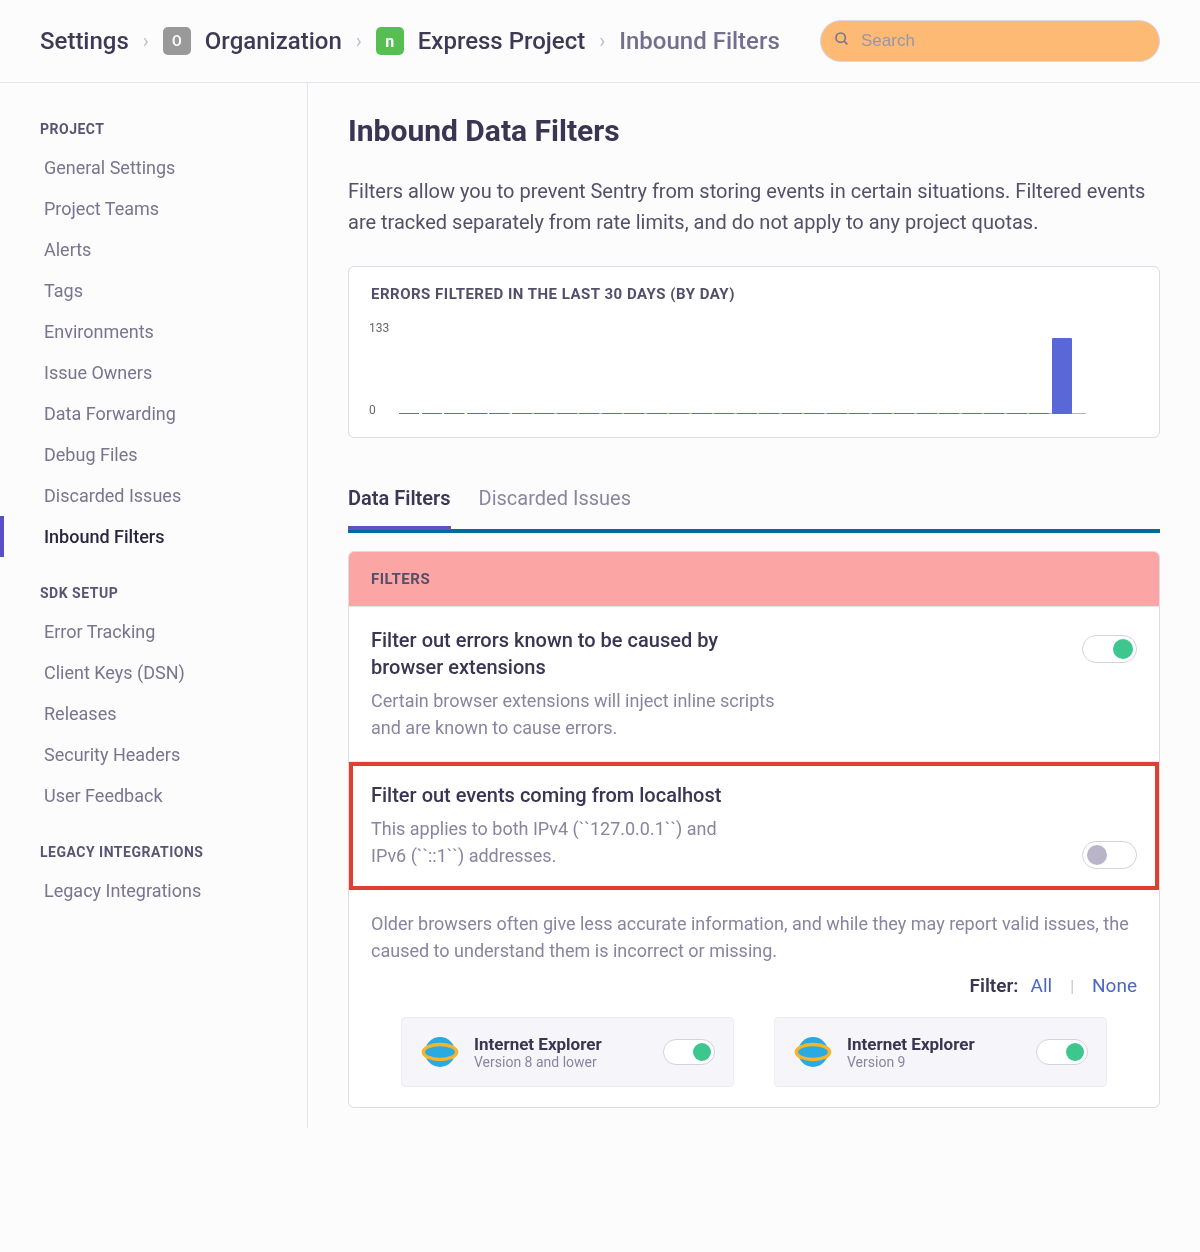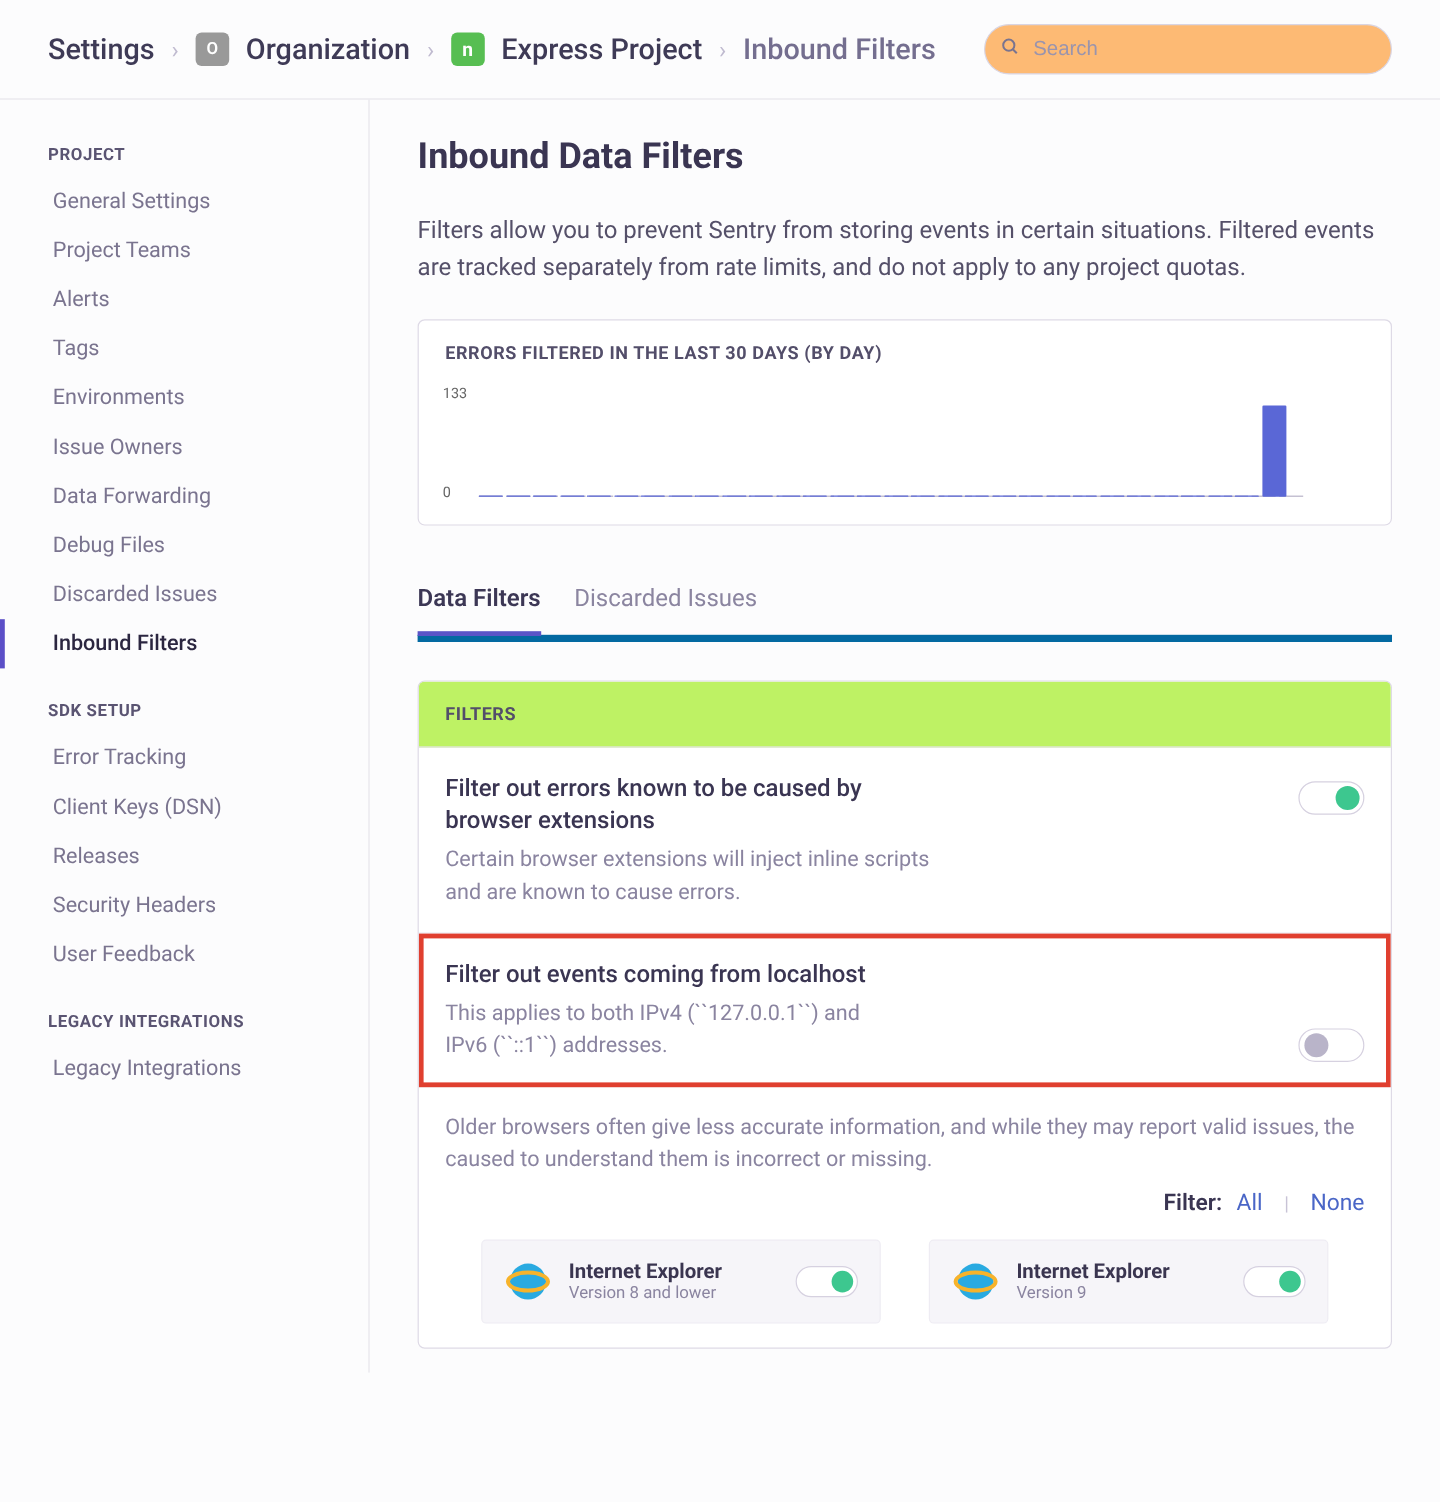--- a/index.html
+++ b/index.html
@@ -37,27 +37,27 @@
 .chart .ylabel { position:absolute; left:-8px; font-size:12px; color:#666; }
 .chart .y0 { bottom:0px; }
 .chart .ymax { top:0px; }
 .chart-bars { position:absolute; left:22px; right:0; bottom:3px; height:84px; display:flex; align-items:flex-end; gap:2.5px; }
 .chart-bars .bar { width:20px; height:1px; background:#5a67d6; border-radius:1px; }
 .chart-bars .bar.tall { height:76px; }
 .chart-baseline { position:absolute; left:22px; right:0; bottom:2px; height:2px; display:flex; gap:3px; }
 .chart-baseline span { width:20px; border-top:1.5px solid #b7b2c7; }
 
 
-.tabs { display:flex; gap:28px; border-bottom:6px solid #0369a1; margin-bottom:32px; }
+.tabs { display:flex; gap:28px; border-bottom:4px solid #0369a1; margin-bottom:18px; }
 .tab { padding: 10px 0 16px 0; font-size:20px; color:#8b85a0; cursor:pointer; border-bottom:4px solid transparent; margin-bottom:-1px; }
 .tab.active { color:#3c3755; border-bottom-color:#5a54c7; font-weight:600; }
 
 
 .filters-panel { border:1px solid #dedae6; border-radius:6px; background:#fff; overflow:hidden; }
-.filters-head { padding:18px 22px; font-size:15px; font-weight:700; letter-spacing:.5px; color:#534e6a; background:#bef264; border-bottom:1px solid #e7e3ee; }
+.filters-head { padding:18px 22px; font-size:15px; font-weight:700; letter-spacing:.5px; color:#534e6a; background:#fca5a5; border-bottom:1px solid #e7e3ee; }
 .filter-row { padding:20px 22px; border-bottom:1px solid #ece9f1; display:flex; gap:12px; align-items:flex-start; }
 .filter-row.highlighted { outline:4px solid #e03f2f; outline-offset:-4px;align-items:flex-end; }
 .filter-text { flex:1; }
 .filter-title { font-size:20px; font-weight:500; color:#3a3552; margin-bottom:6px; line-height:1.35; }
 .filter-desc { font-size:18px; color:#8a84a0; line-height:1.5; }
 .filter-row .toggle-wrap { min-width:200px; display:flex; justify-content:flex-end; align-items:center; padding-top:8px; }
 .toggle { width:55px; height:28px; border:1px solid #d6d1e0; border-radius:20px; background:#fff; position:relative; cursor:pointer; }
 .toggle .knob { position:absolute; top:3px; width:20px; height:20px; border-radius:50%; background:#b9b4c9; left:4px; transition:none; }
 .toggle.on .knob { left:30px; background:#3dc78f; }
 

